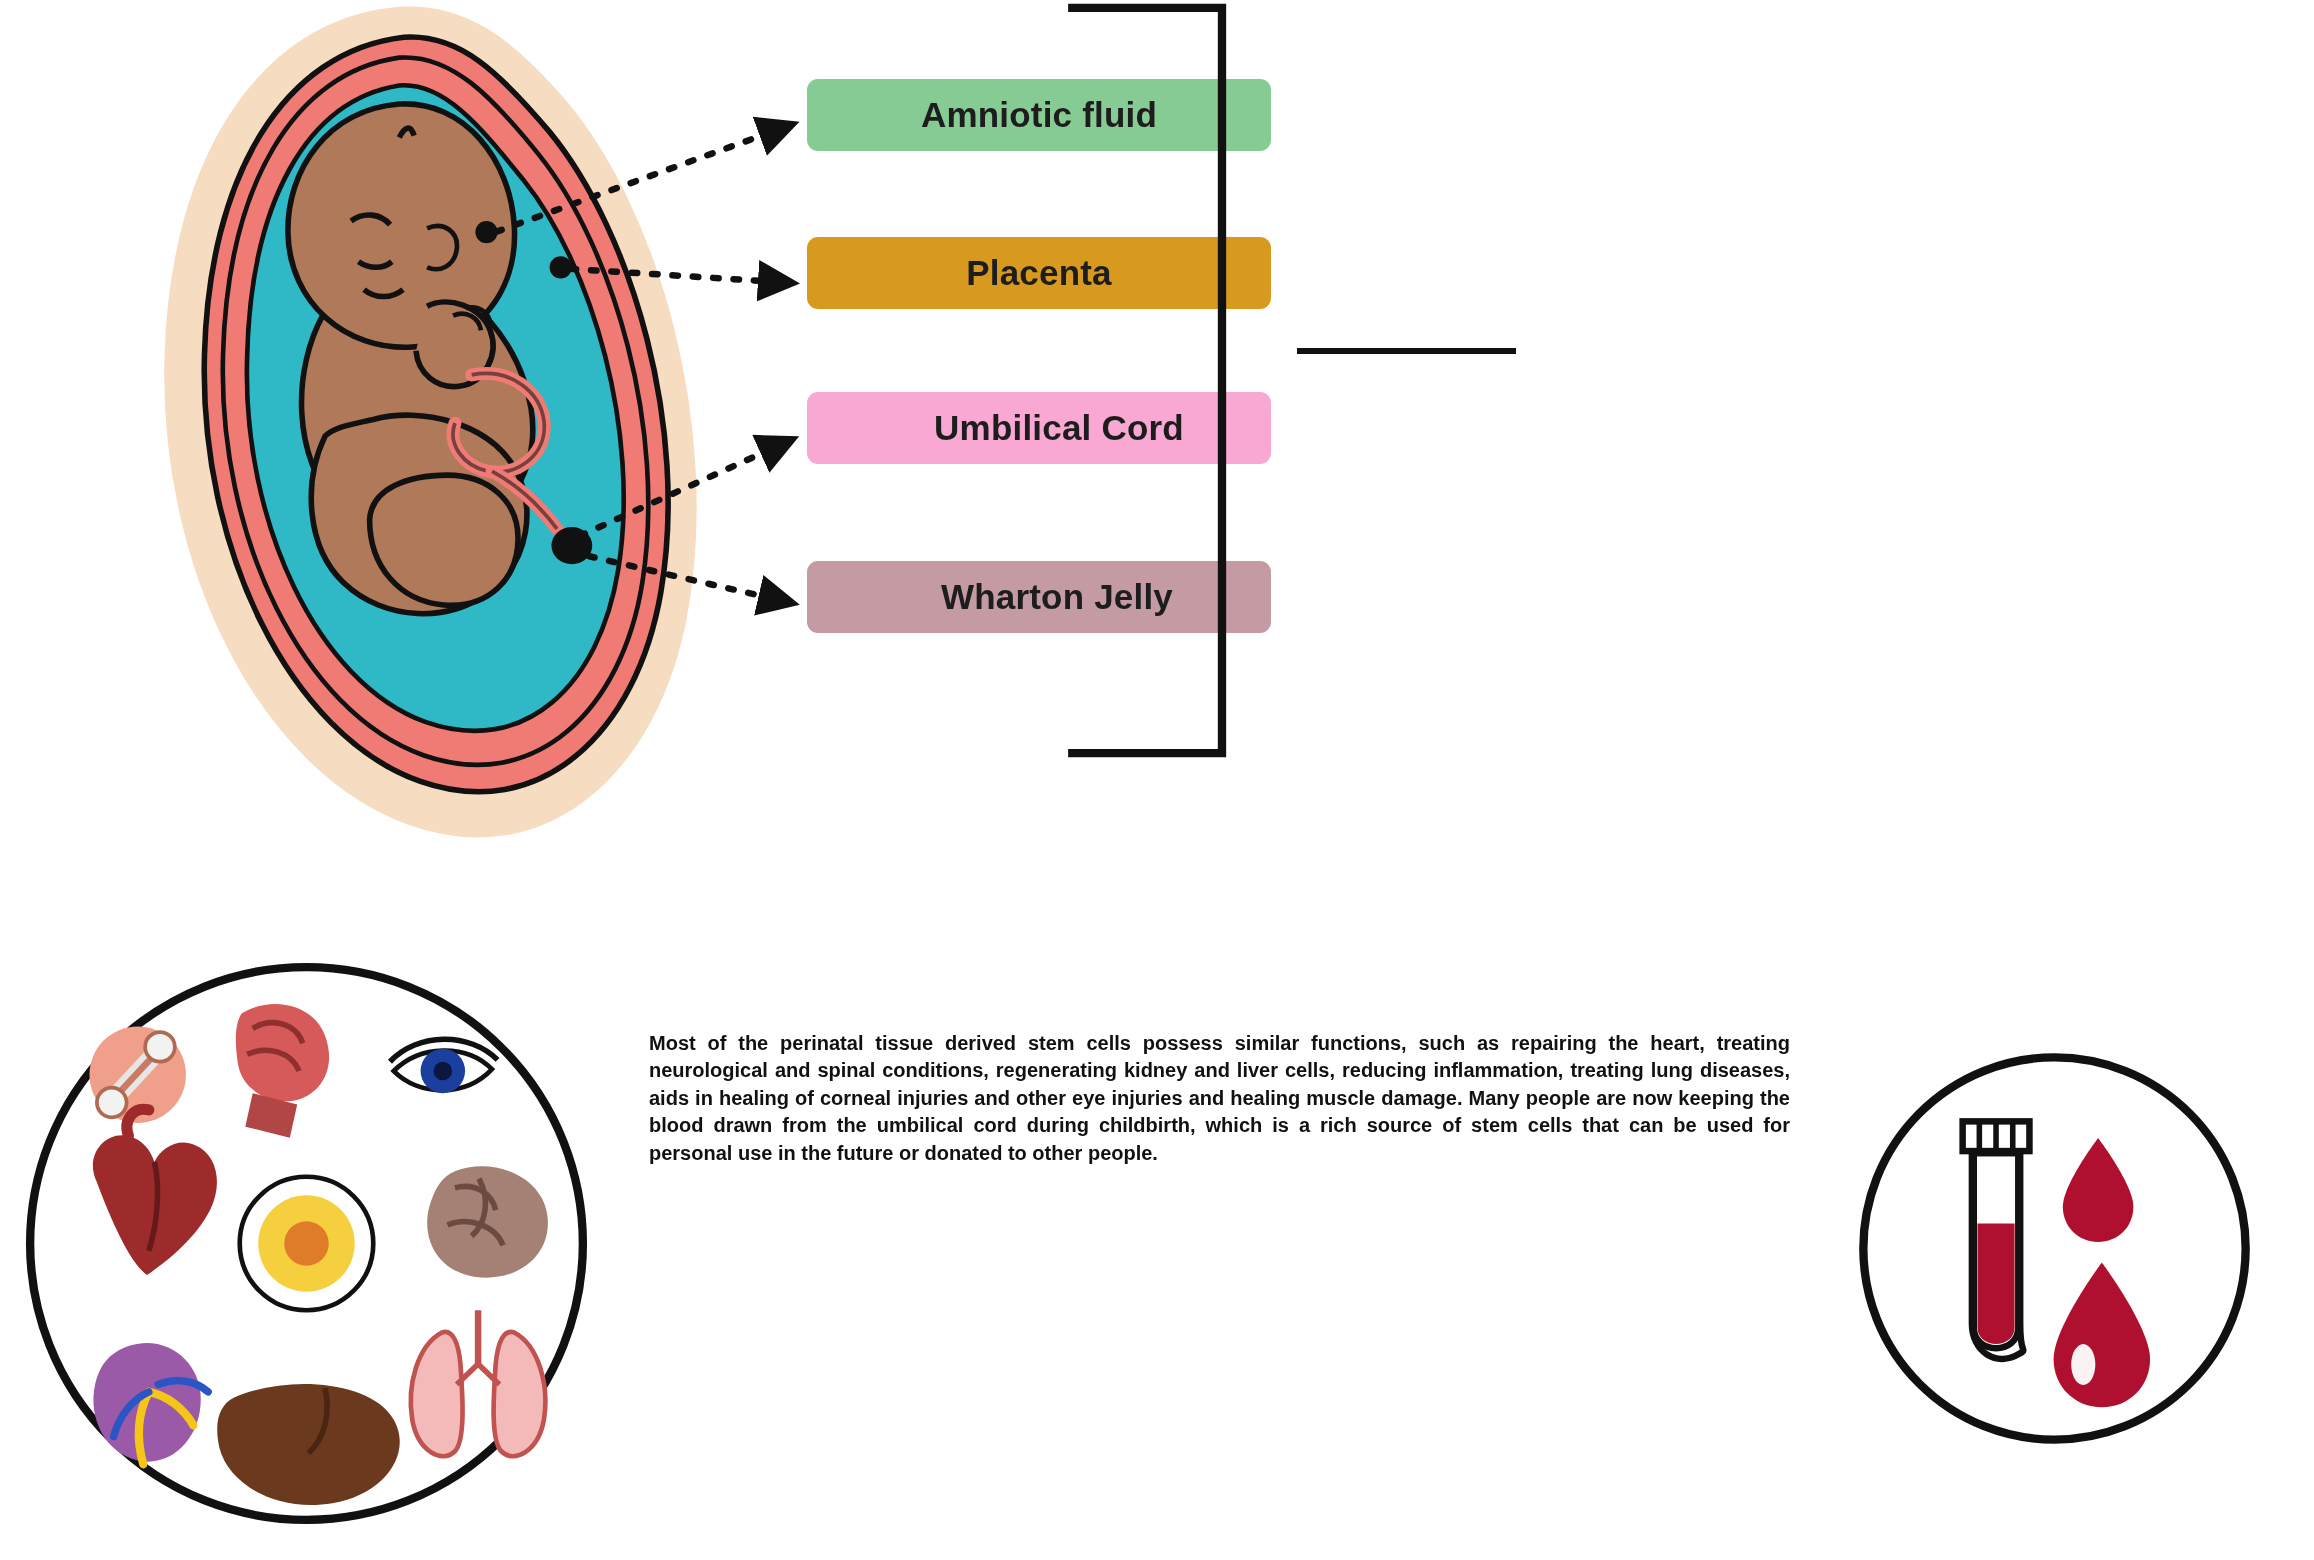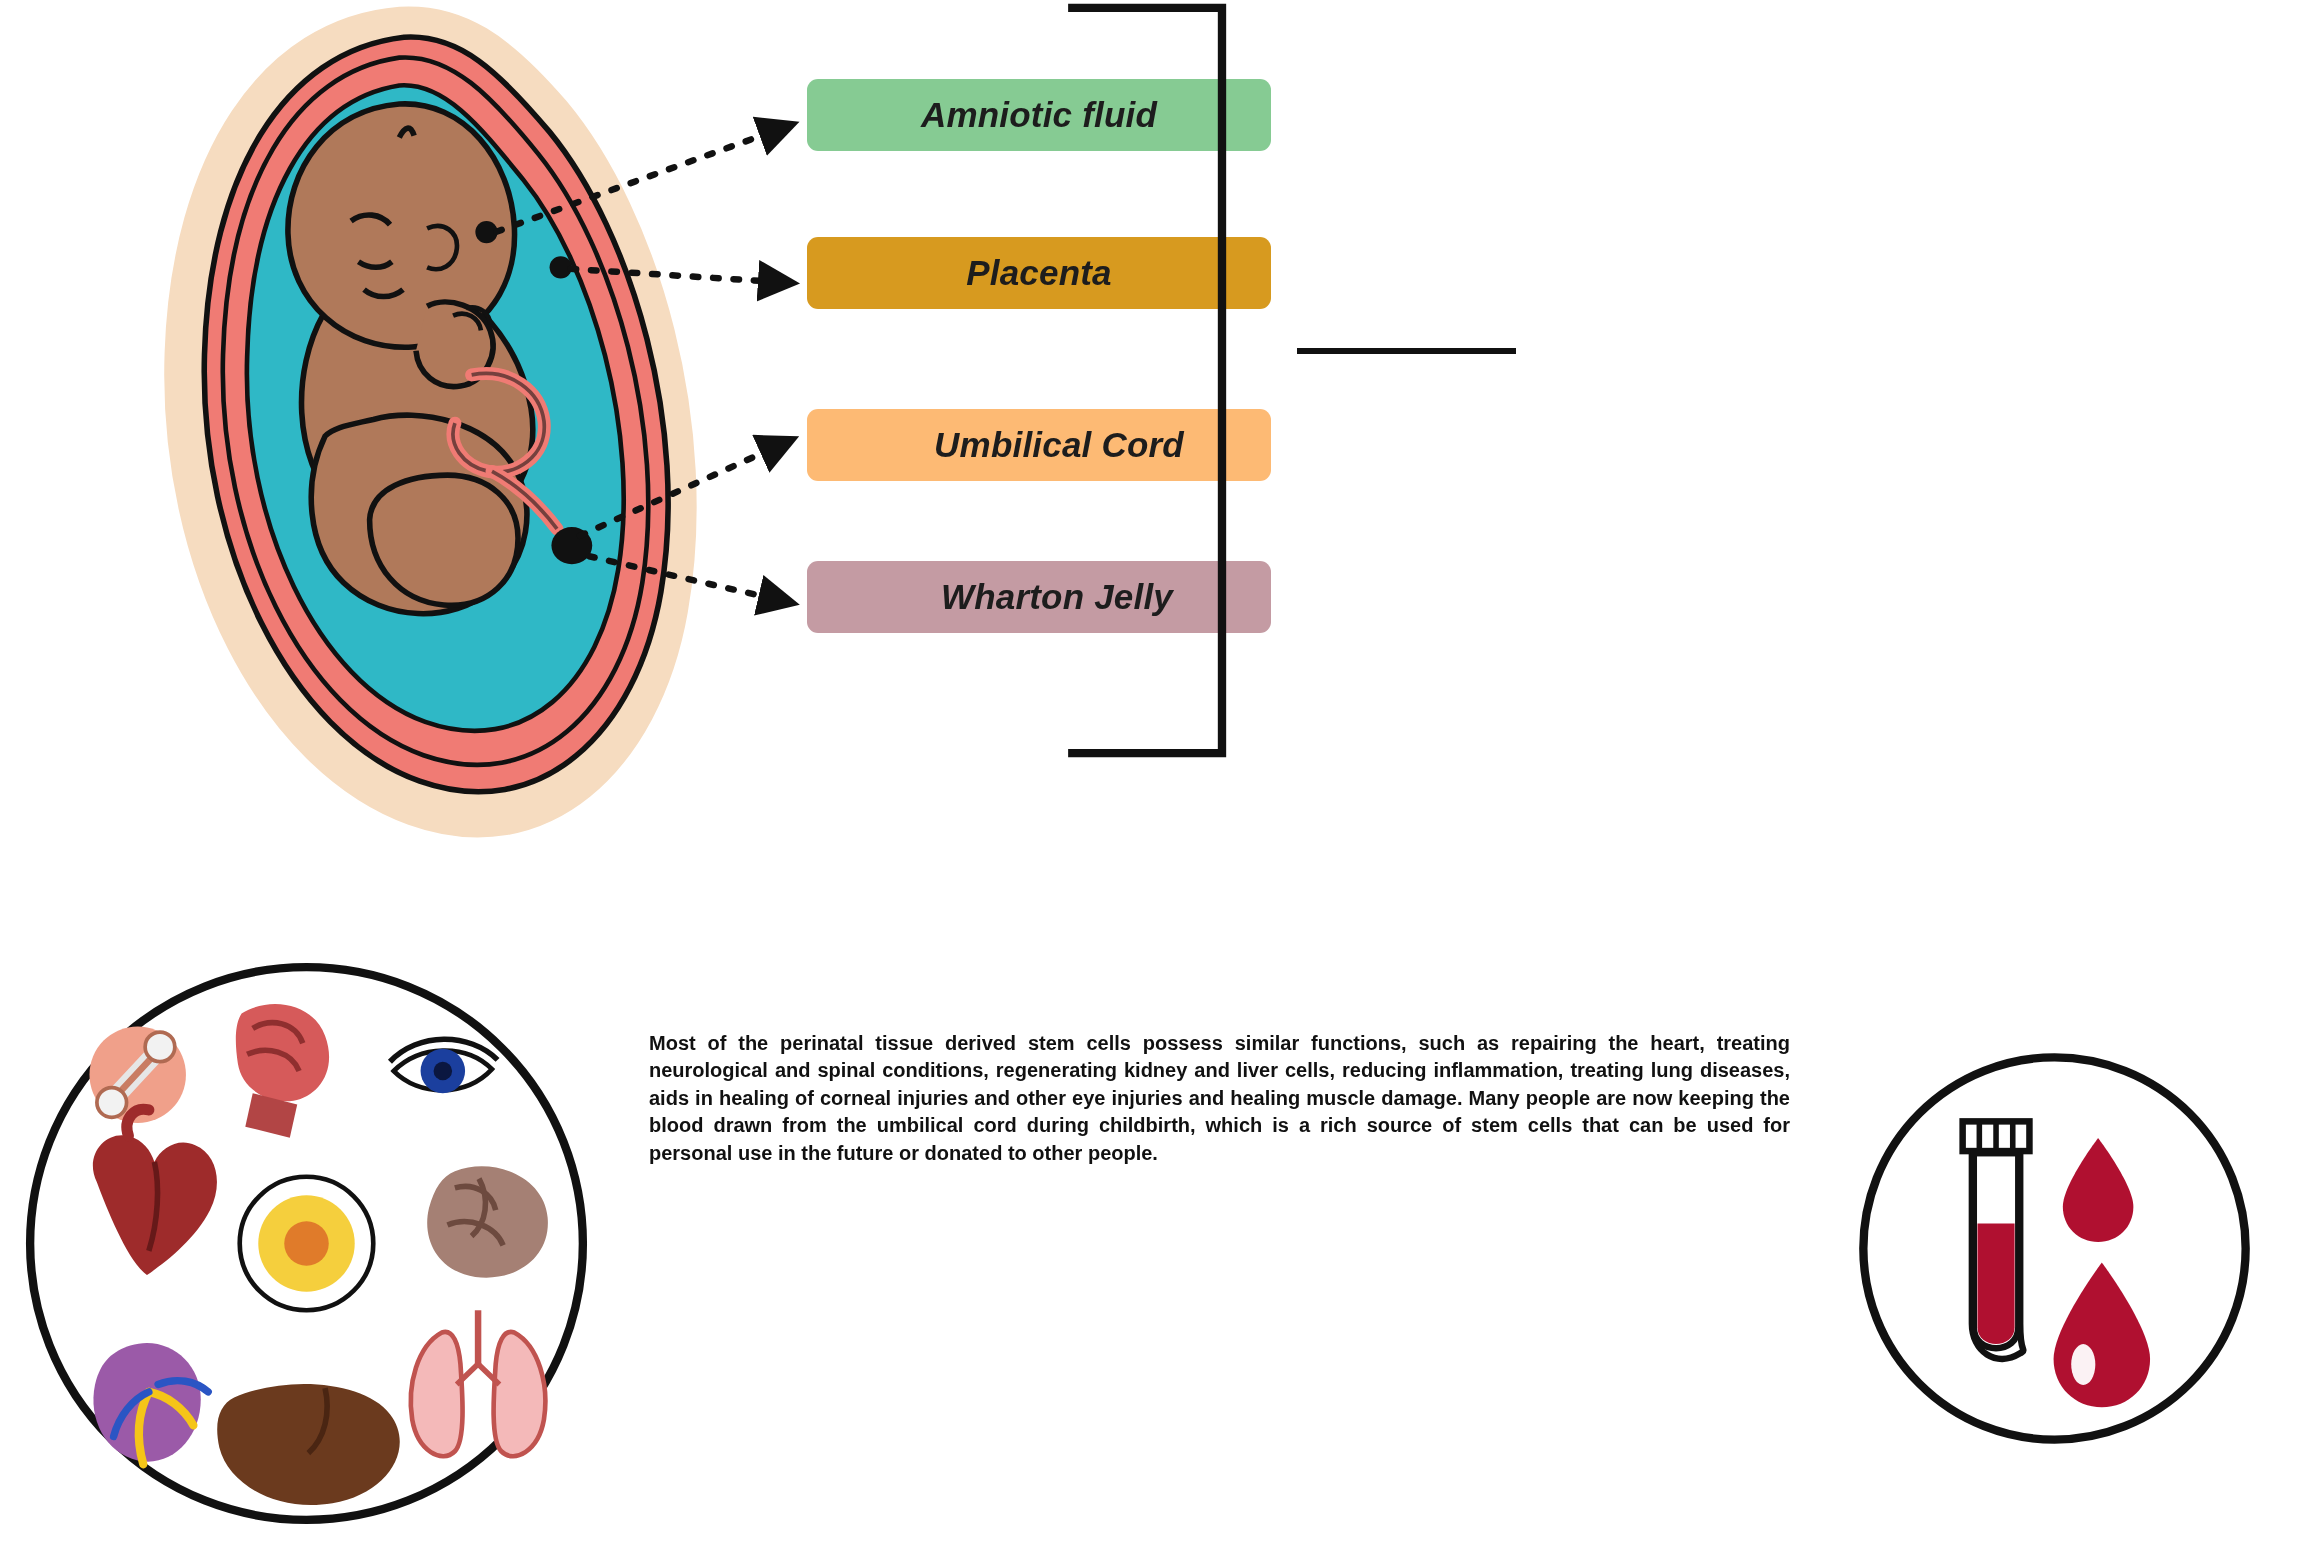--- a/index.html
+++ b/index.html
@@ -15,21 +15,20 @@
     overflow: hidden;
   }
 
   
   #top-section {
     position: absolute;
     left: 0;
     top: 0;
     width: 1871px;
     height: 890px;
-    font-style: italic;
   }
 
   #fetus-illustration {
     position: absolute;
     left: 121px;
     top: 0px;
     width: 705px;
     height: 863px;
   }
 
@@ -42,21 +41,21 @@
     align-items: center;
     justify-content: center;
     font-size: 35px;
     font-weight: bold;
     color: #1d1d1d;
     letter-spacing: 0.2px;
     box-sizing: border-box;
   }
   #label-amniotic  { left: 807px; top: 79px;  background: #86cb93; }
   #label-placenta  { left: 807px; top: 237px; background: #d79a1f; }
-  #label-umbilical { left: 807px; top: 409px; background: #fdba74; padding-left: 40px; }
+  #label-umbilical { left: 807px; top: 392px; background: #f9a8d4; padding-left: 40px; }
   #label-wharton   { left: 807px; top: 561px; background: #c49ba3; padding-left: 36px; }
 
   #bracket {
     position: absolute;
     left: 1057px;
     top: 0px;
     width: 241px;
     height: 761px;
   }
 

